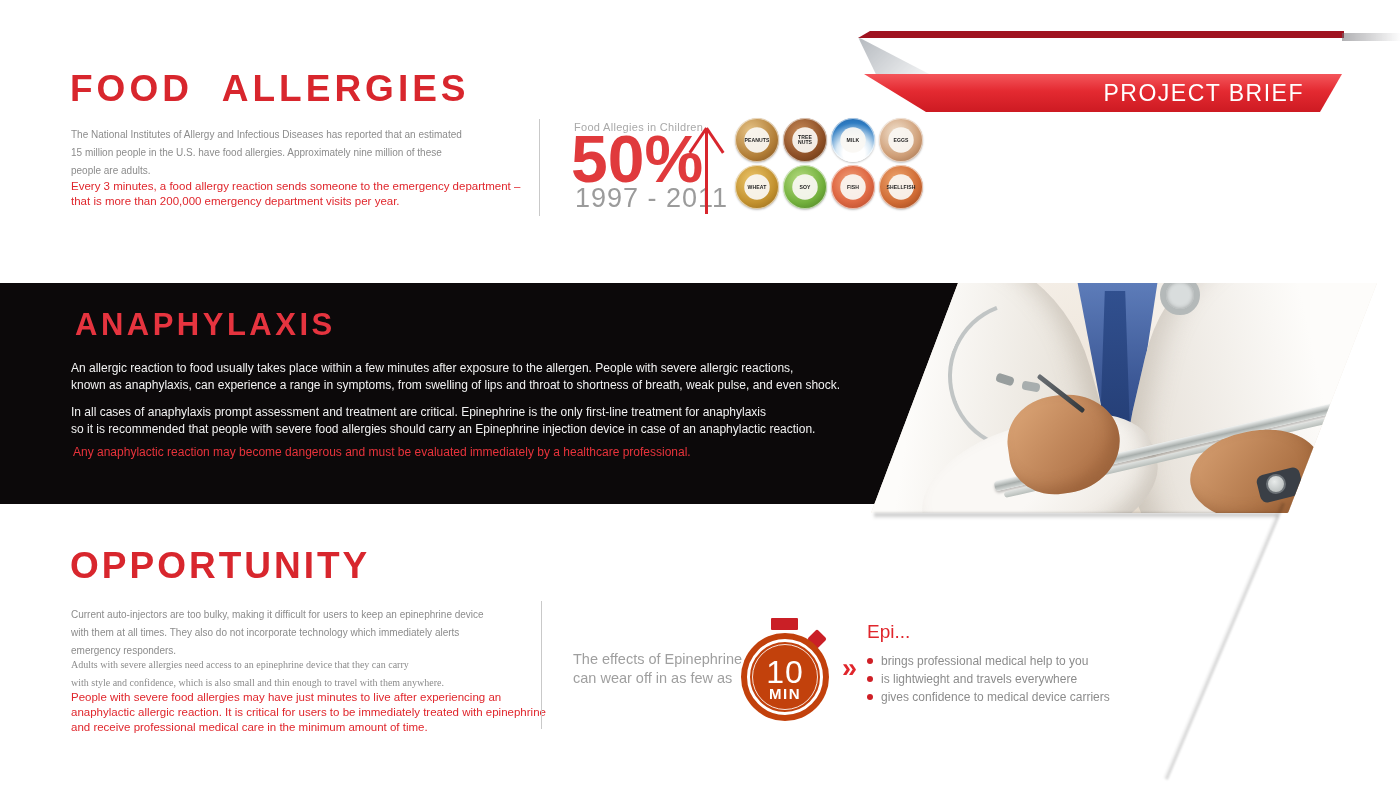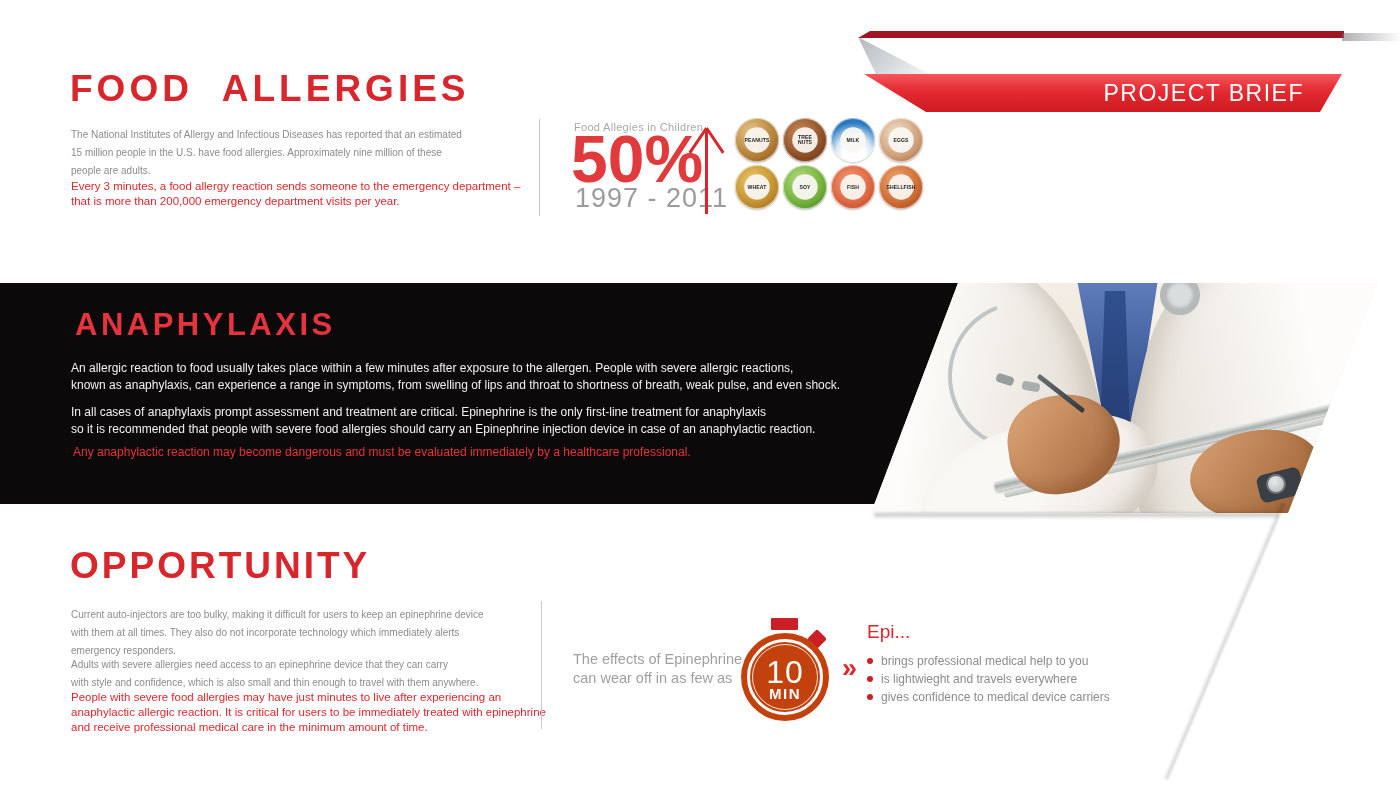--- a/index.html
+++ b/index.html
@@ -117,21 +117,21 @@
 
   
   .diag-shadow { left:1280px; top:503px; width:7px; height:300px; transform-origin:top center;
     transform:rotate(23deg);
     background:linear-gradient(90deg, rgba(0,0,0,0) 0%, rgba(0,0,0,0.2) 68%, rgba(0,0,0,0) 72%);
     filter:blur(1px); }
 
   
   .opp-title { left:70px; top:545px; font-size:37px; letter-spacing:3px; color:#d8262d; font-weight:bold; }
   .opp-p1 { left:71px; top:606px; }
-  .opp-p2 { left:71px; top:656px; }
+  .opp-p2 { left:71px; top:656px;font-family:Liberation Serif, serif; }
   .opp-p3 { left:71px; top:690px; }
   .opp-div { left:541px; top:601px; height:128px; }
   .opp-note { left:573px; top:650px; font-size:14.5px; line-height:19px; color:#9f9f9f; }
 
   
   .stopwatch { left:737px; top:611px; width:100px; height:106px; }
   .stopwatch * { position:absolute; }
   .sw-topbtn { left:34px; top:7px; width:27px; height:12px; background:#ca1f26; border-radius:1px; }
   .sw-sidebtn { left:73px; top:21px; width:14px; height:14px; background:#ca1f26;
     transform:rotate(45deg); border-radius:2px; }

